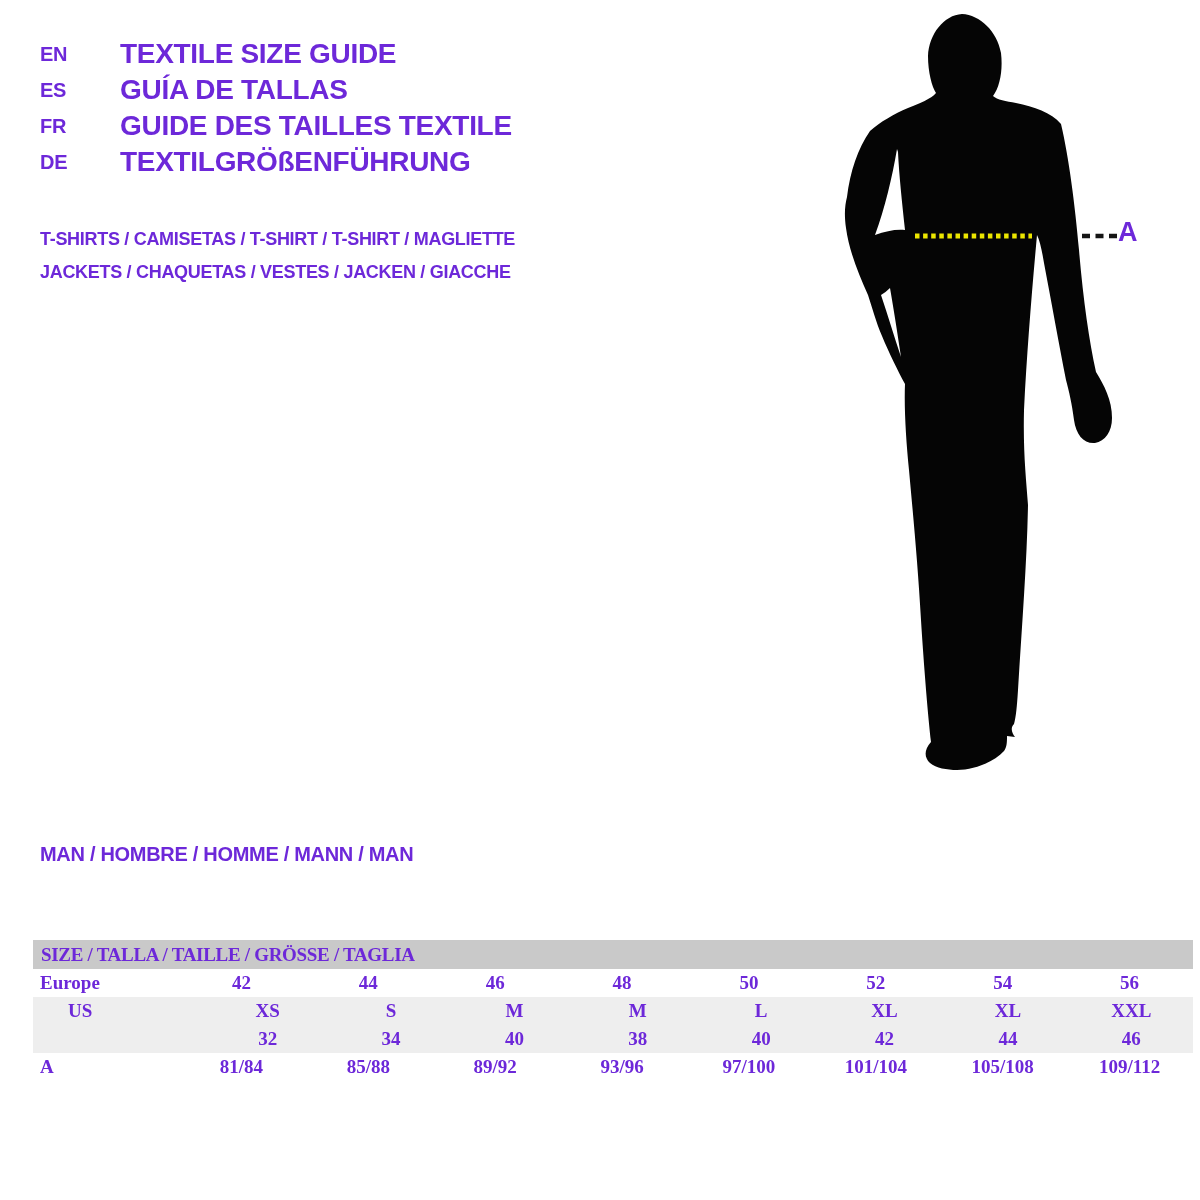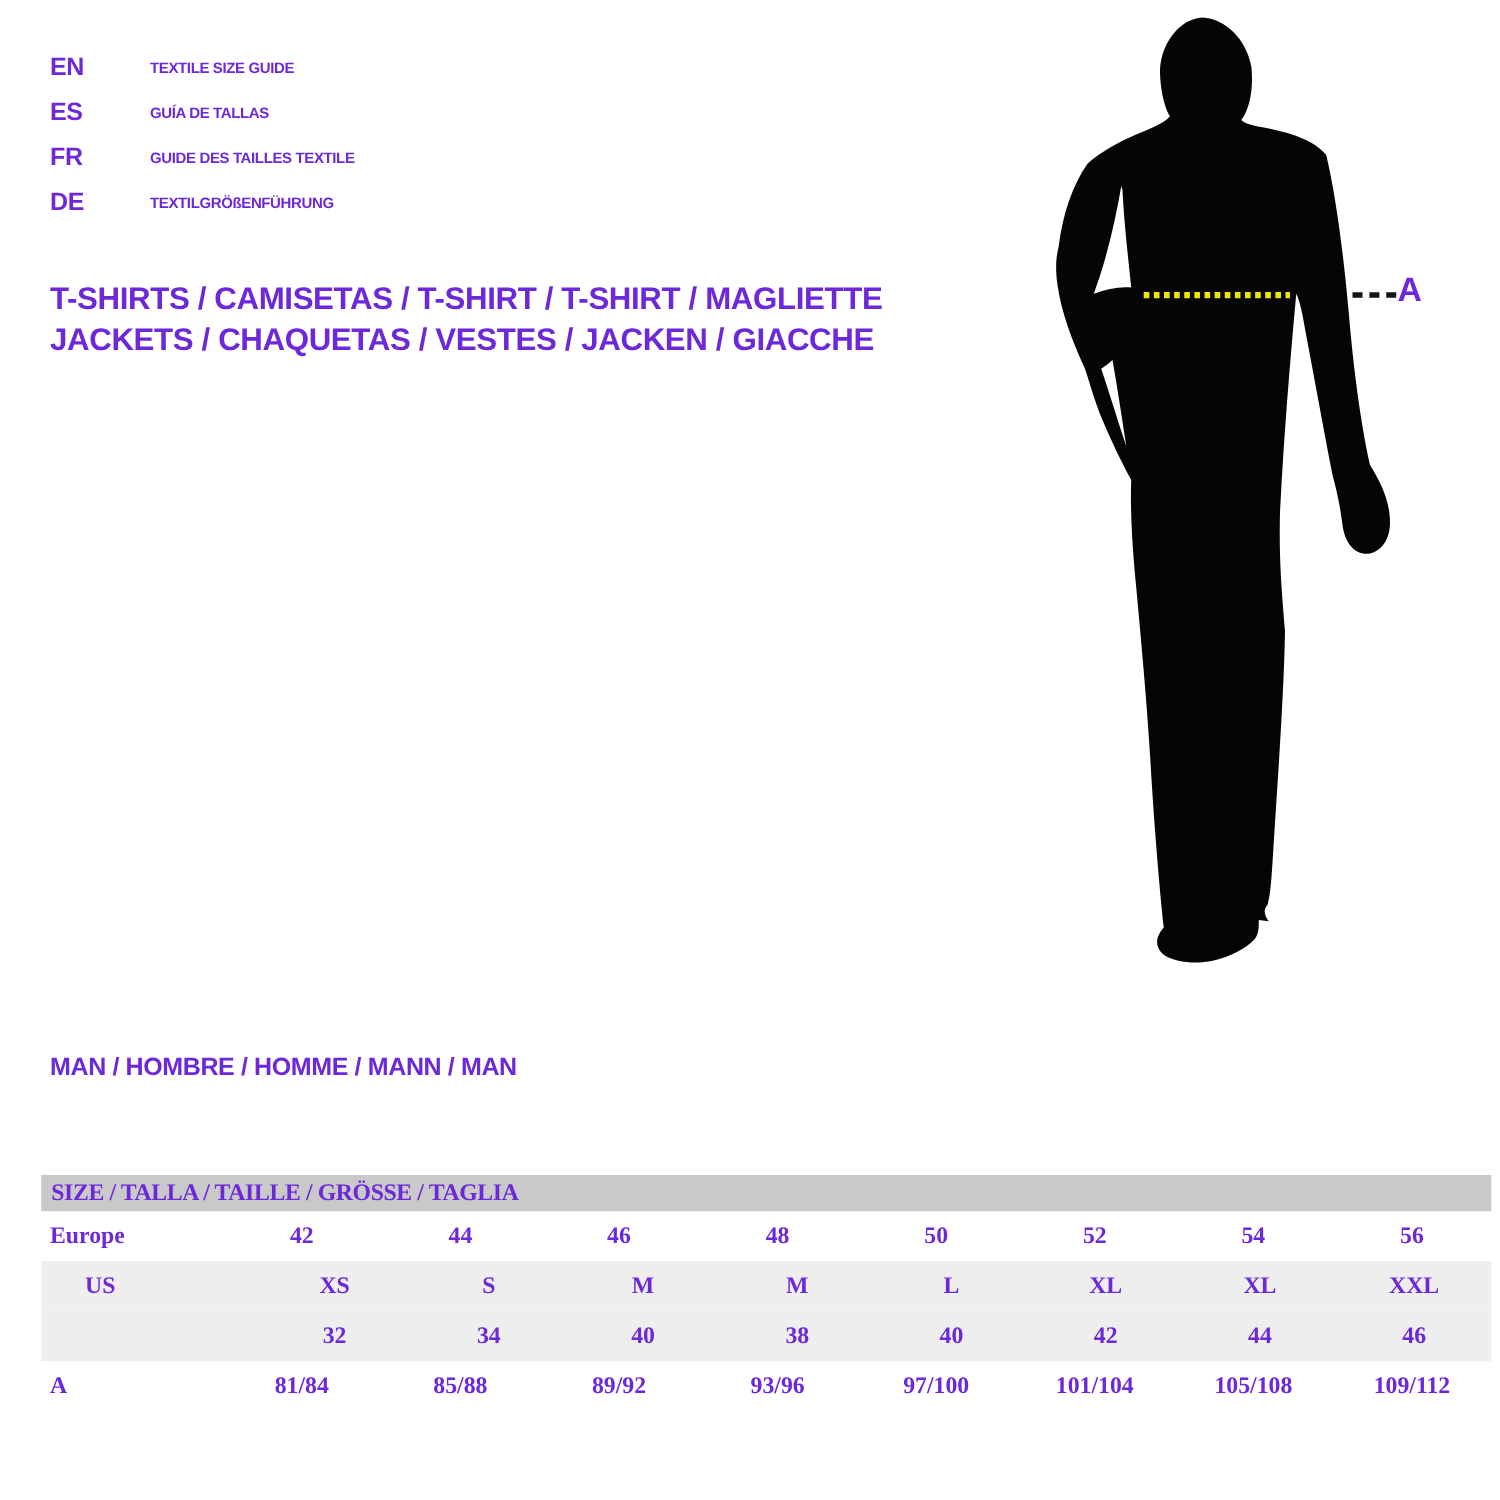--- a/index.html
+++ b/index.html
@@ -2,35 +2,35 @@
 <html><head>
 <meta charset="utf-8">
 <style>
   html,body{margin:0;padding:0;background:#fff;}
   .page{position:relative;width:1200px;height:1200px;background:#ffffff;overflow:hidden;
         font-family:"Liberation Sans",sans-serif;color:#6d28d9;font-weight:700;}
   
   .lang-list{position:absolute;left:40px;top:36px;}
   .lang-row{display:flex;height:36px;align-items:center;}
   .lang-code{width:80px;font-size:20px;letter-spacing:-0.3px;}
-  .lang-title{font-size:12px;letter-spacing:-0.3px;white-space:nowrap;}
+  .lang-title{font-size:28px;letter-spacing:-0.3px;white-space:nowrap;}
   
   .categories{position:absolute;left:40px;top:223px;}
-  .categories div{font-size:25px;line-height:33px;letter-spacing:-0.3px;white-space:nowrap;}
+  .categories div{font-size:18px;line-height:33px;letter-spacing:-0.3px;white-space:nowrap;}
   
   .figure-area{position:absolute;left:820px;top:0;width:380px;height:800px;}
   .figure-area svg{display:block;width:380px;height:800px;}
   .measure-label{position:absolute;left:1118px;top:217px;font-size:27px;font-weight:700;}
   
   .man-heading{position:absolute;left:40px;top:843px;font-size:20px;letter-spacing:-0.3px;}
   
   .size-table{position:absolute;left:33px;top:940px;width:1160px;font-family:Liberation Serif, serif;}
   .table-header-bar{height:29px;background:#c9c9c9;display:flex;align-items:center;}
   .table-header-bar span{font-size:19px;padding-left:8px;letter-spacing:-0.3px;}
-  .table-row{display:flex;height:40px;align-items:center;font-size:19px;}
+  .table-row{display:flex;height:28px;align-items:center;font-size:19px;}
   .table-row.stripe{background:#eeeeee;padding-left:28px;}
   .row-label{width:145px;padding-left:7px;box-sizing:border-box;}
   .cell{flex:1;text-align:center;}
   
   .footnote{position:absolute;left:40px;top:1097px;font-size:19px;letter-spacing:-0.3px;}
 </style>
 </head>
 <body>
 
 <div class="page">

